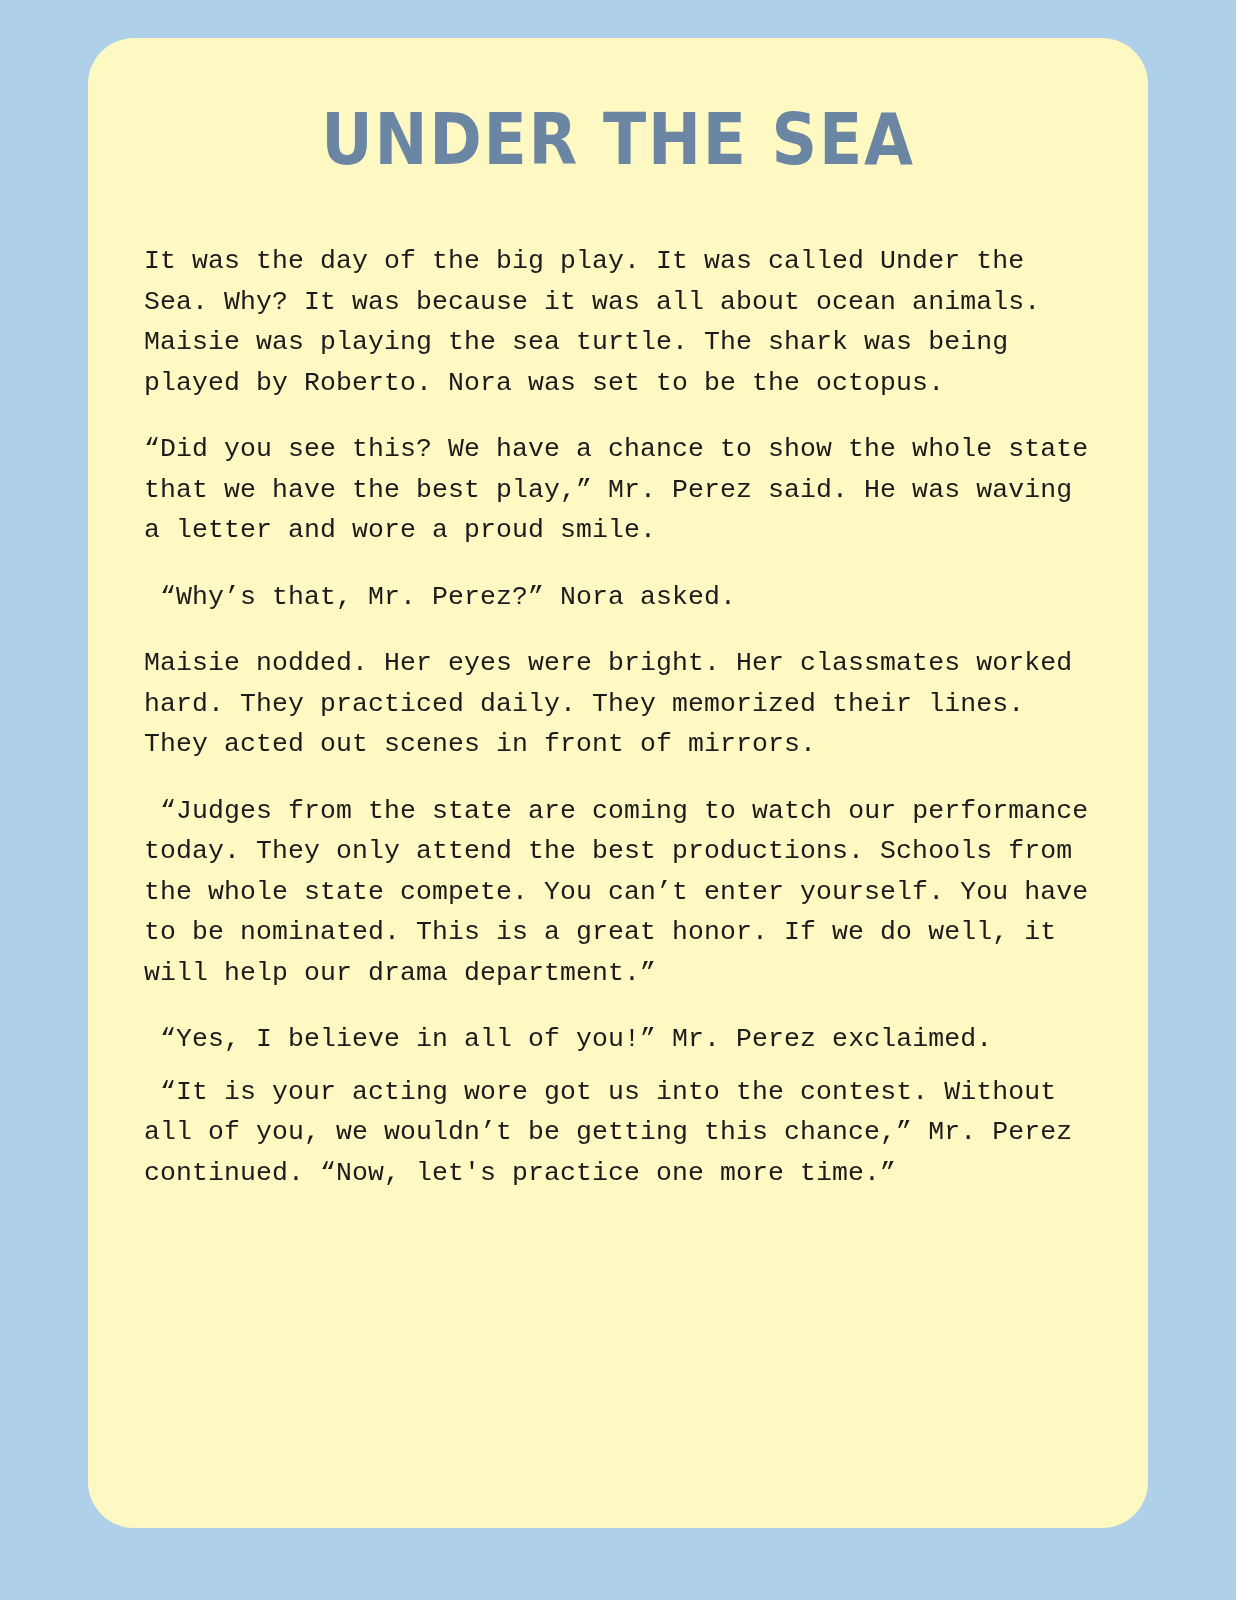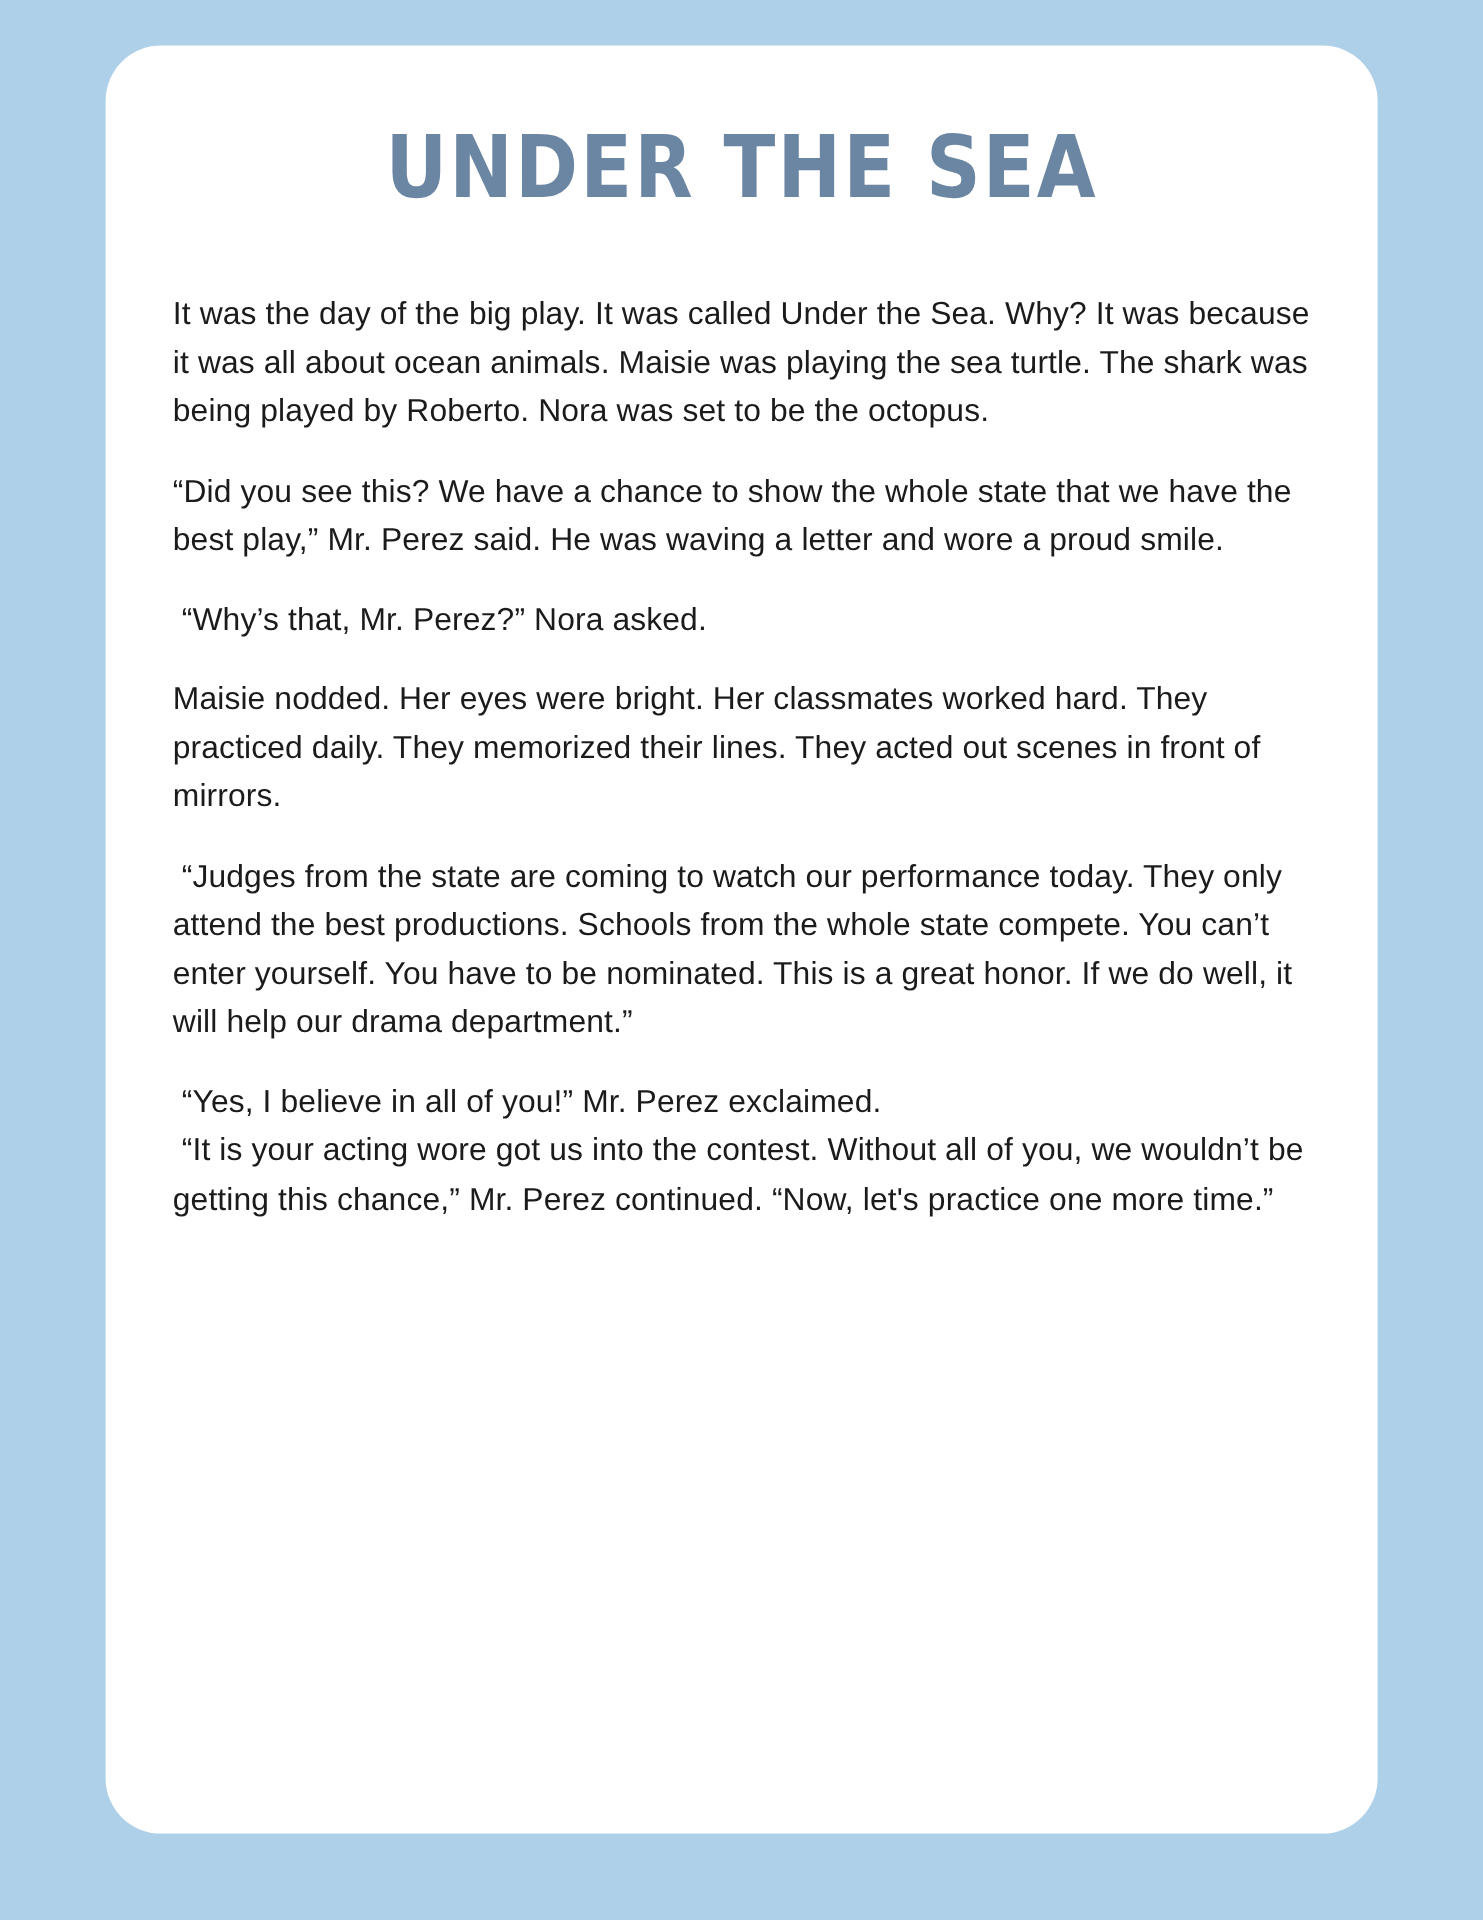--- a/index.html
+++ b/index.html
@@ -12,21 +12,21 @@
     background: #aed0e8;
     font-family: "DejaVu Sans", sans-serif;
     overflow: hidden;
   }
   .page {
     position: absolute;
     left: 88px;
     top: 38px;
     width: 1060px;
     height: 1490px;
-    background: #ffffff;
+    background: #fef9c3;
     border-radius: 46px;
     box-sizing: border-box;
     padding: 44px 46px 30px 46px;
   }
   .title {
     text-align: center;
     color: #6b86a3;
     font-family: "DejaVu Sans", sans-serif;
     font-size: 72px;
     font-weight: bold;
@@ -35,29 +35,29 @@
     margin: 18px 0 0 0;
     transform: scaleX(0.88);
     text-transform: uppercase;
   }
   .body-text {
     margin-top: 62px;
     padding: 0 6px 0 10px;
     color: #1b1b1b;
     font-size: 26.5px;
     line-height: 40.5px;
-    font-family: Liberation Sans, sans-serif;
+    font-family: Liberation Mono, monospace;
     letter-spacing: 0.1px;
   }
   .para {
     margin: 0 0 26px 0;
     white-space: pre-wrap;
   }
   .para.tight {
-    margin-bottom: 0;
+    margin-bottom: 12px;
   }
 </style>
 </head>
 <body>
 
 <div class="page">
 
   <h1 class="title">Under the Sea</h1>
 
   <div class="body-text">

